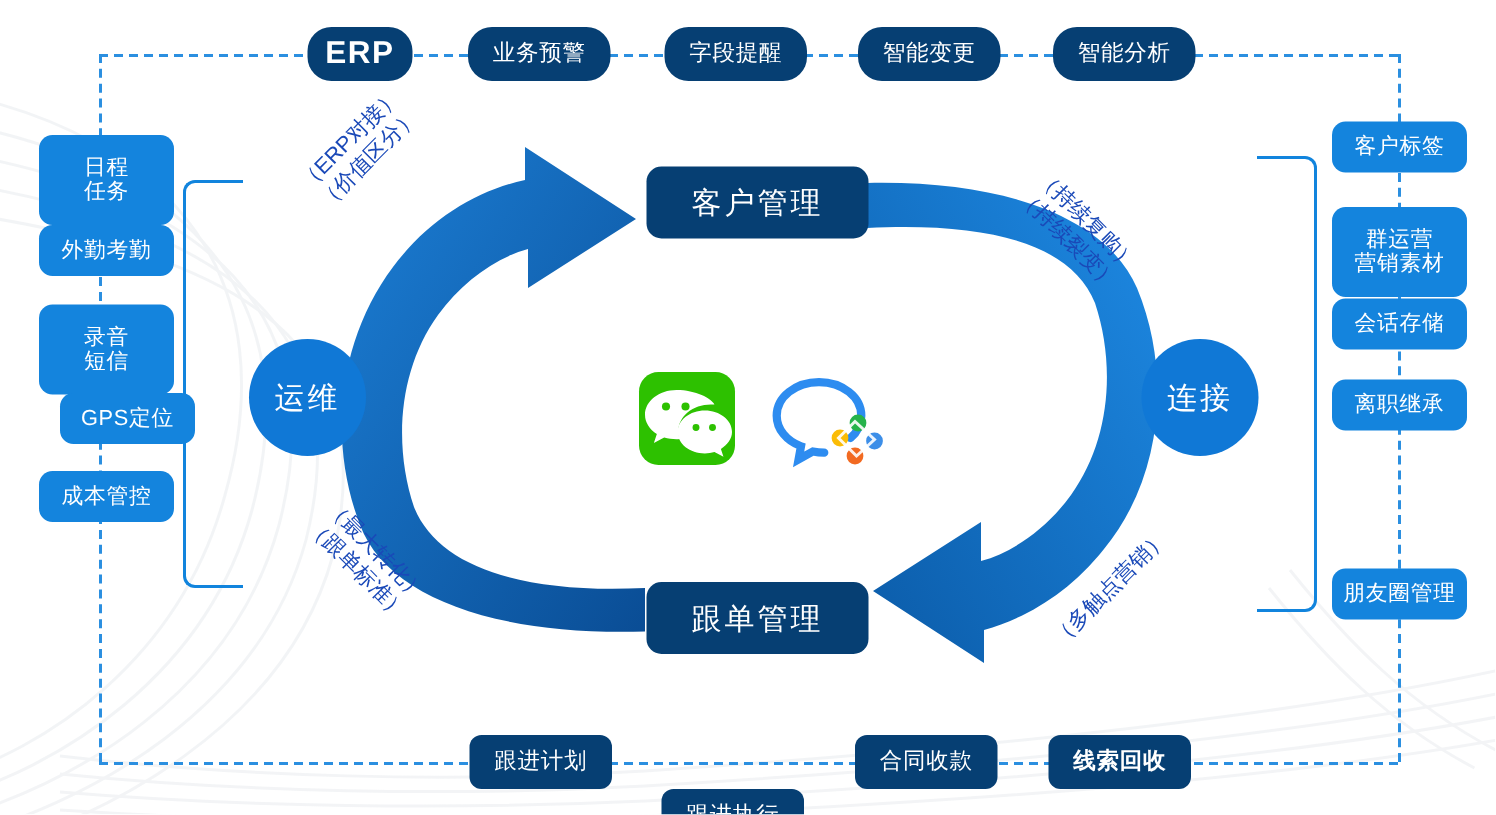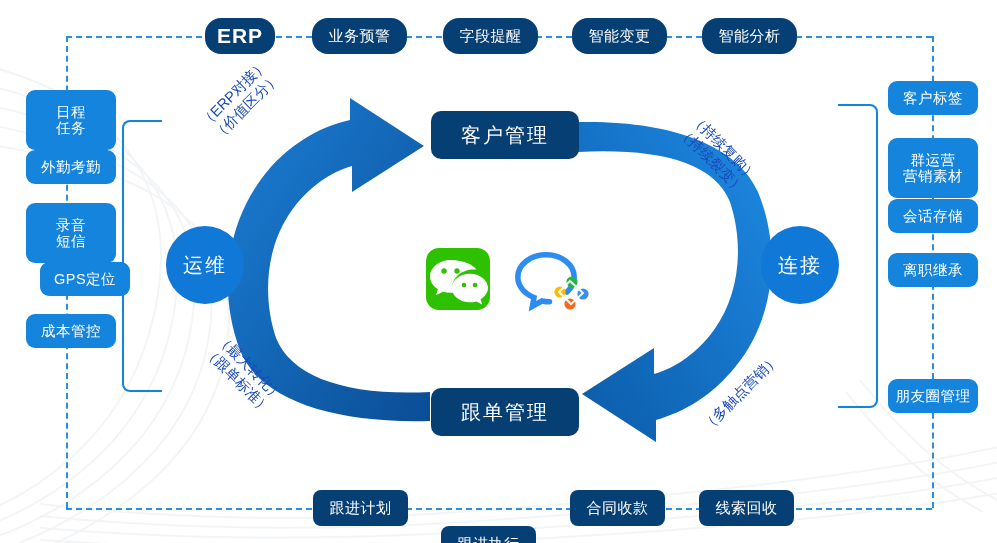--- a/index.html
+++ b/index.html
@@ -226,21 +226,21 @@
 
   <div class="box navy bot-box" style="left:313px;top:490px;width:95px;">
     <span>跟进计划</span>
   </div>
   <div class="box navy bot-box" style="left:441px;top:490px;width:95px;margin-top:36px;">
     <span>跟进执行</span>
   </div>
   <div class="box navy bot-box" style="left:570px;top:490px;width:95px;">
     <span>合同收款</span>
   </div>
-  <div class="box navy bot-box" style="left:699px;top:490px;width:95px;">
+  <div class="box navy bot-box" style="left:699px;top:490px;width:95px;font-weight:bold;">
     <span>线索回收</span>
   </div>
 
   <div class="box blue side-box two" style="left:26px;top:90px;flex-direction:column;">
     <span>日程</span>
     <span>任务</span>
   </div>
   <div class="box blue side-box one" style="left:26px;top:150px;">
     <span>外勤考勤</span>
   </div>

